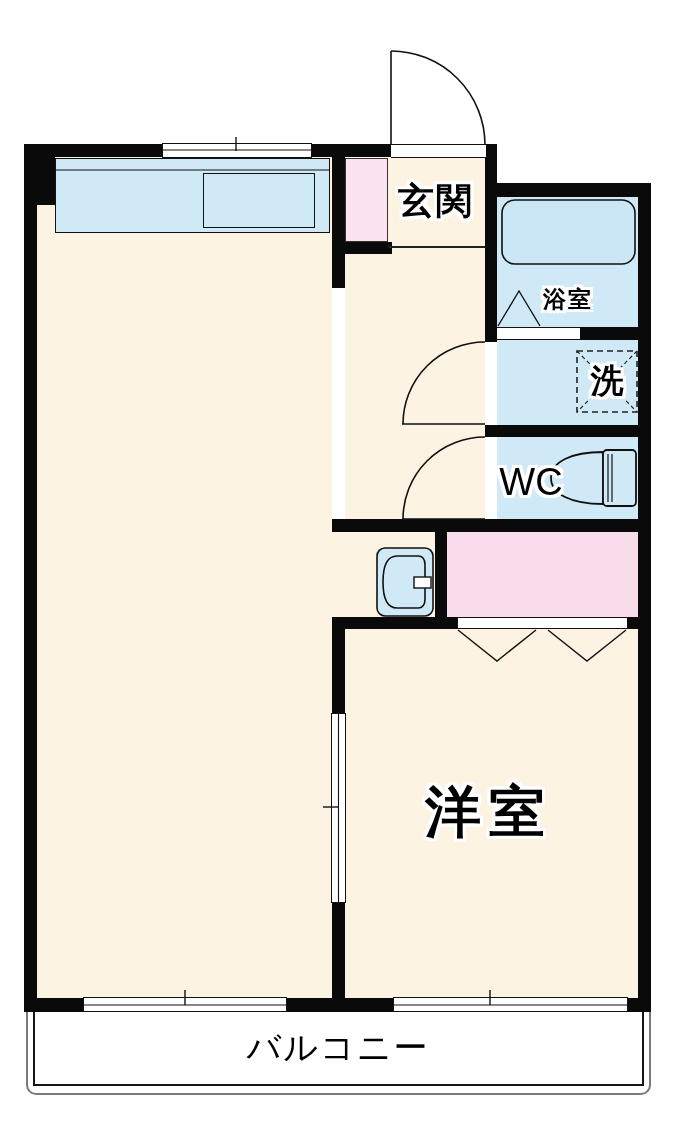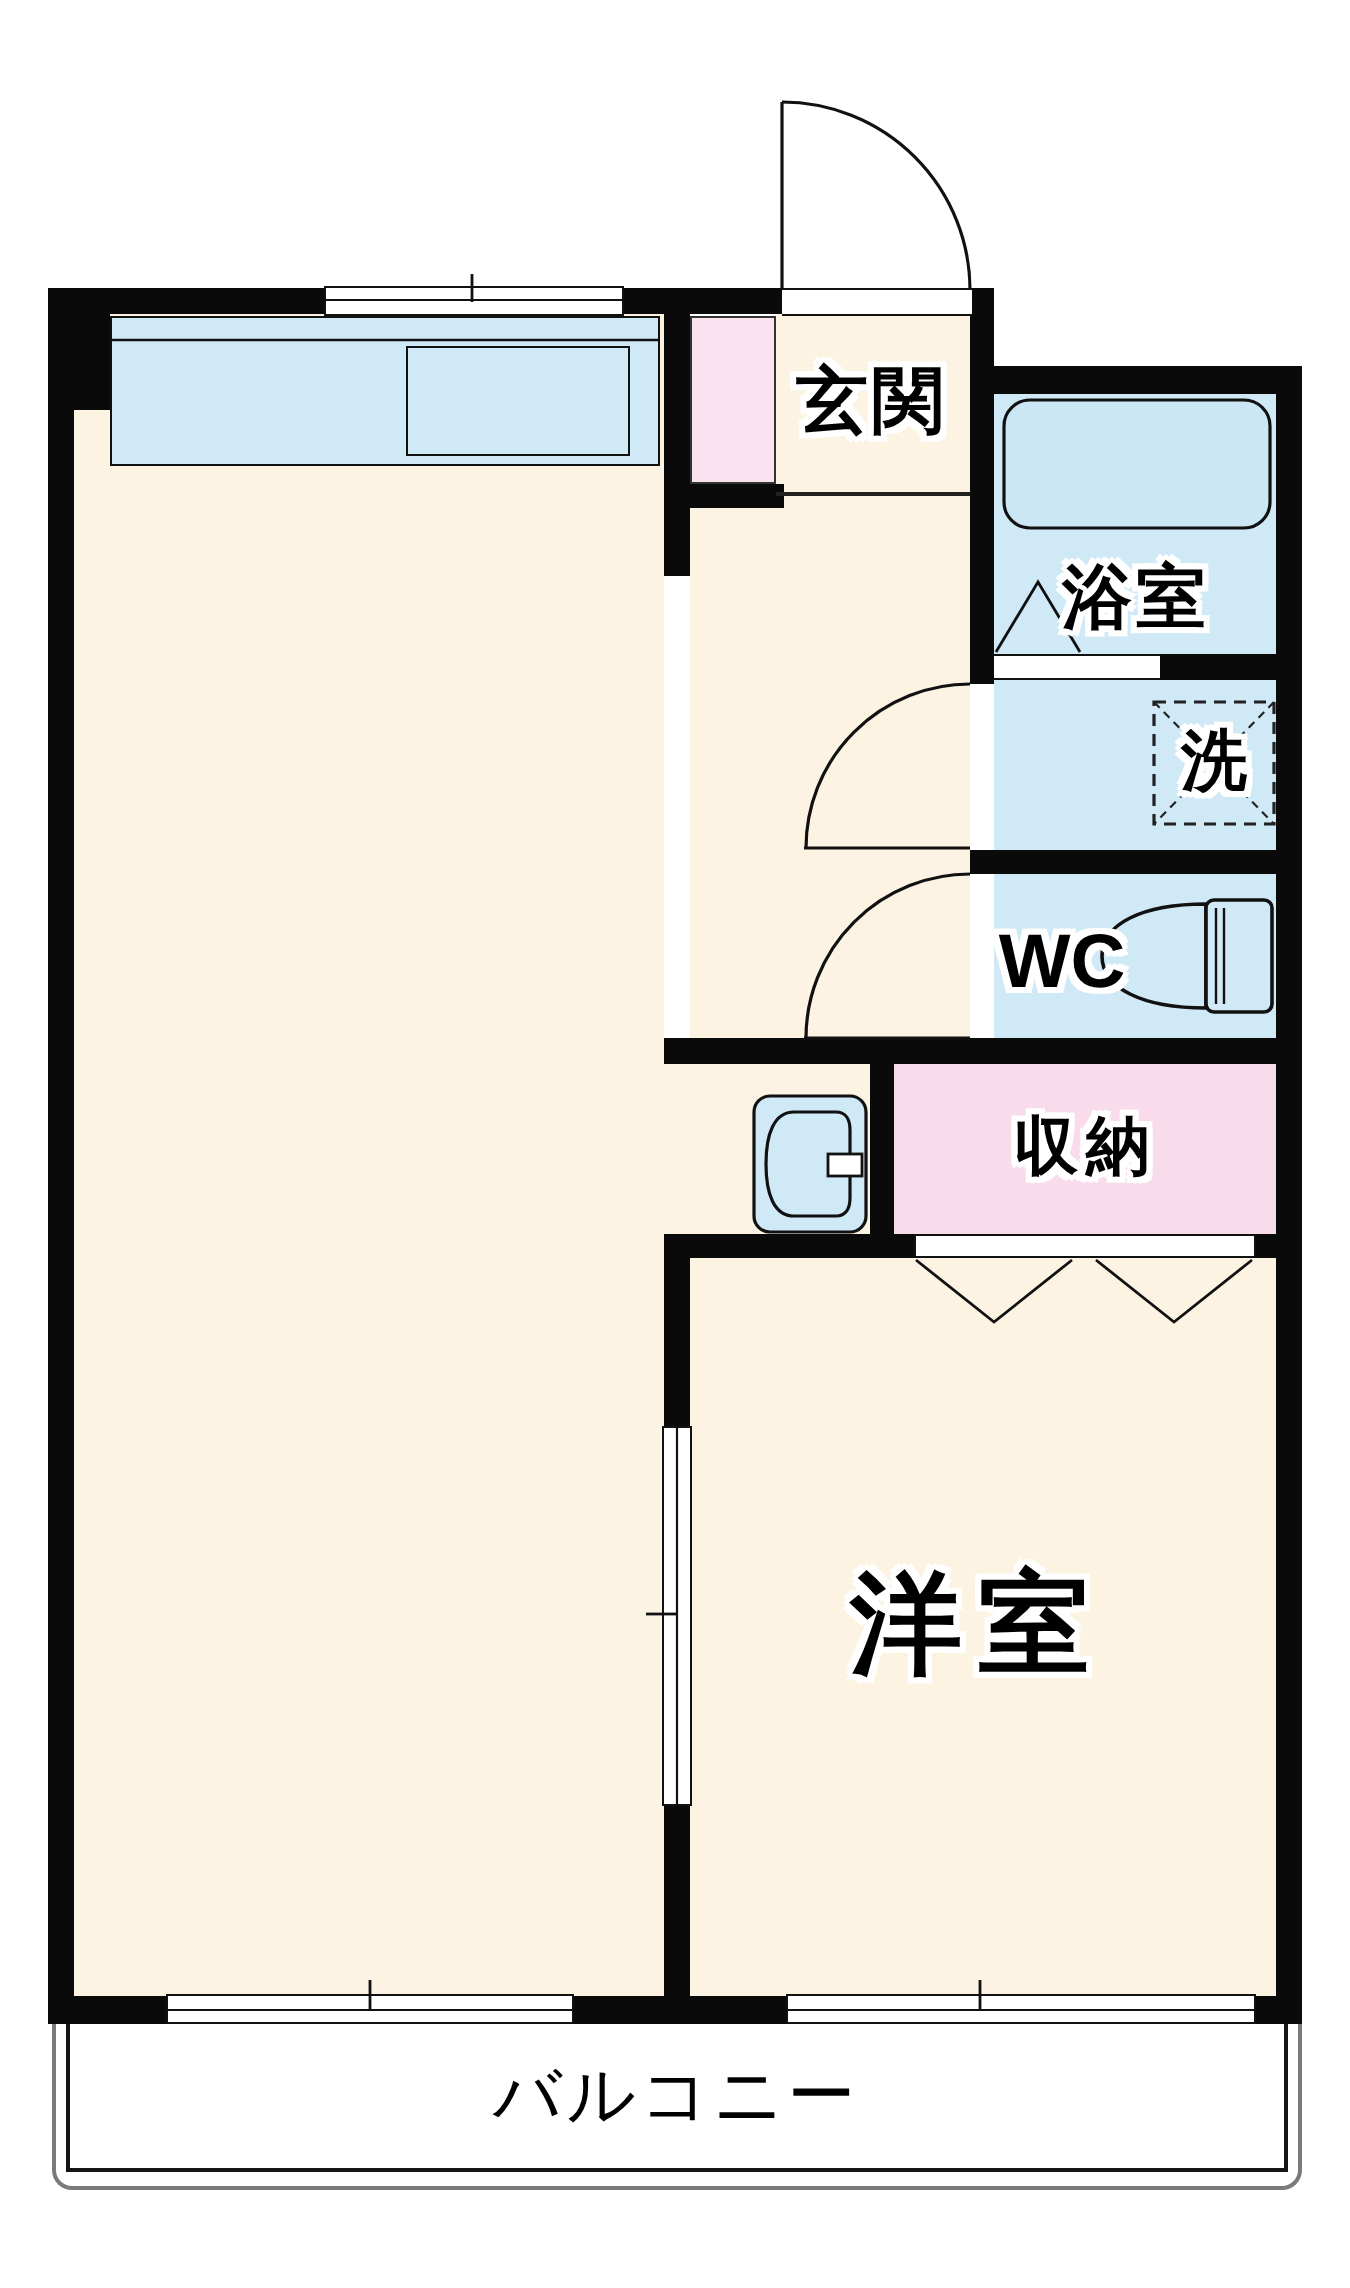--- a/index.html
+++ b/index.html
@@ -117,19 +117,18 @@
     <g stroke="#111" stroke-width="1.1">
       <line x1="163" y1="150" x2="311" y2="150"></line>
       <line x1="84" y1="1005" x2="286" y2="1005"></line>
       <line x1="394" y1="1005" x2="627" y2="1005"></line>
       <line x1="338.5" y1="714" x2="338.5" y2="902"></line>
     </g>
   </svg>
 
   <div class="lbl" style="left:436px;top:201px;font-size:36px;font-weight:600;letter-spacing:2px;">玄関</div>
   <div class="lbl" style="left:489px;top:813px;font-size:56px;font-weight:600;letter-spacing:8px;">洋室</div>
-  <div class="lbl" style="left:568px;top:299px;font-size:35px;font-weight:600;letter-spacing:2px;">浴室</div>
+  <div class="lbl" style="left:568px;top:299px;font-size:23px;font-weight:600;letter-spacing:2px;">浴室</div>
   <div class="lbl" style="left:607px;top:381px;font-size:33px;font-weight:600;">洗</div>
-  <div class="lbl" style="left:531px;top:482px;font-size:38px;font-weight:700;">WC</div>
-  <div class="lbl" style="left:543px;top:574px;font-size:32px;font-weight:600;letter-spacing:4px;">収納</div>
+  <div class="lbl" style="left:531px;top:482px;font-size:38px;font-weight:400;">WC</div>
   <div class="lbl plain" style="left:338px;top:1048px;font-size:34px;font-weight:500;letter-spacing:2px;text-align:center;">バルコニー</div>
 
 </div>
 
 </body></html>

